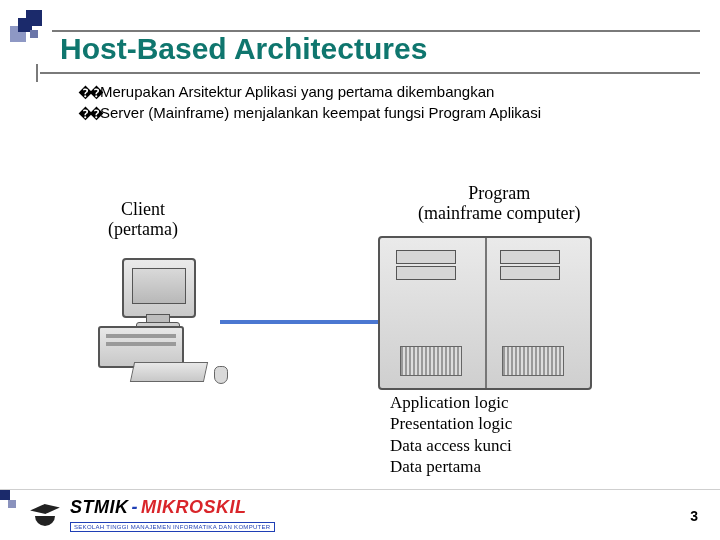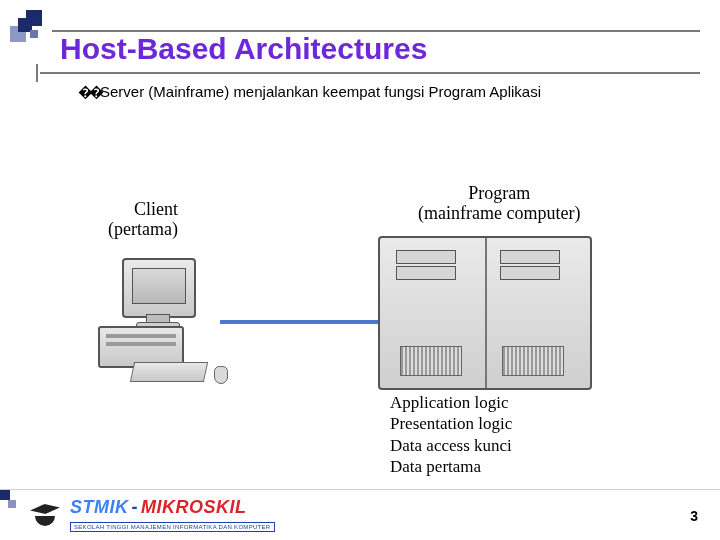--- a/index.html
+++ b/index.html
@@ -43,21 +43,21 @@
     height: 2px;
     background: #7a7a7a;
   }
 
   .title {
     position: absolute;
     top: 32px;
     left: 60px;
     font-size: 30px;
     font-weight: bold;
-    color: #6d28d9;
+    color: #0f766e;
   }
   .title-underline {
     position: absolute;
     top: 72px;
     left: 40px;
     right: 20px;
     height: 2px;
     background: #7a7a7a;
   }
   .title-tick {
@@ -96,21 +96,21 @@
     width: 560px;
     height: 260px;
   }
   
   .client-label {
     position: absolute;
     top: 0px;
     left: 28px;
     font-size: 18px;
     font-family: "Times New Roman", serif;
-    text-align: right;
+    text-align: center;
     line-height: 1.1;
   }
   
   .client-draw {
     position: absolute;
     top: 54px;
     left: 14px;
     width: 130px;
     height: 120px;
   }
@@ -291,21 +291,21 @@
   }
   .org-logo .textblock {
     line-height: 1;
   }
   .org-logo .brand {
     font-size: 18px;
     font-weight: 900;
     font-style: italic;
     letter-spacing: 0.5px;
   }
-  .org-logo .brand .stmik { color: #3b82f6; }
+  .org-logo .brand .stmik { color: #000000; }
   .org-logo .brand .dash { color: #1f3fb5; margin: 0 3px; }
   .org-logo .brand .mikro { color: #d9252a; }
   .org-logo .sub {
     font-size: 6px;
     color: #1f3fb5;
     letter-spacing: 0.3px;
     border: 1px solid #1f3fb5;
     padding: 1px 3px;
     display: inline-block;
     margin-top: 1px;
@@ -330,20 +330,21 @@
     <div class="sq c"></div>
     <div class="sq d"></div>
   </div>
   <div class="top-rule"></div>
 
   <div class="title">Host-Based Architectures</div>
   <div class="title-tick"></div>
   <div class="title-underline"></div>
 
   <div class="bullets">
+    <div class="item"><span class="glyph">��</span><span>Merupakan Arsitektur  Aplikasi yang pertama dikembangkan</span></div>
     <div class="item"><span class="glyph">��</span><span>Server (Mainframe) menjalankan keempat fungsi Program  Aplikasi</span></div>
   </div>
 
   <div class="diagram">
 
     <div class="client-label">
       <div>Client</div>
       <div>(pertama)</div>
     </div>
 

